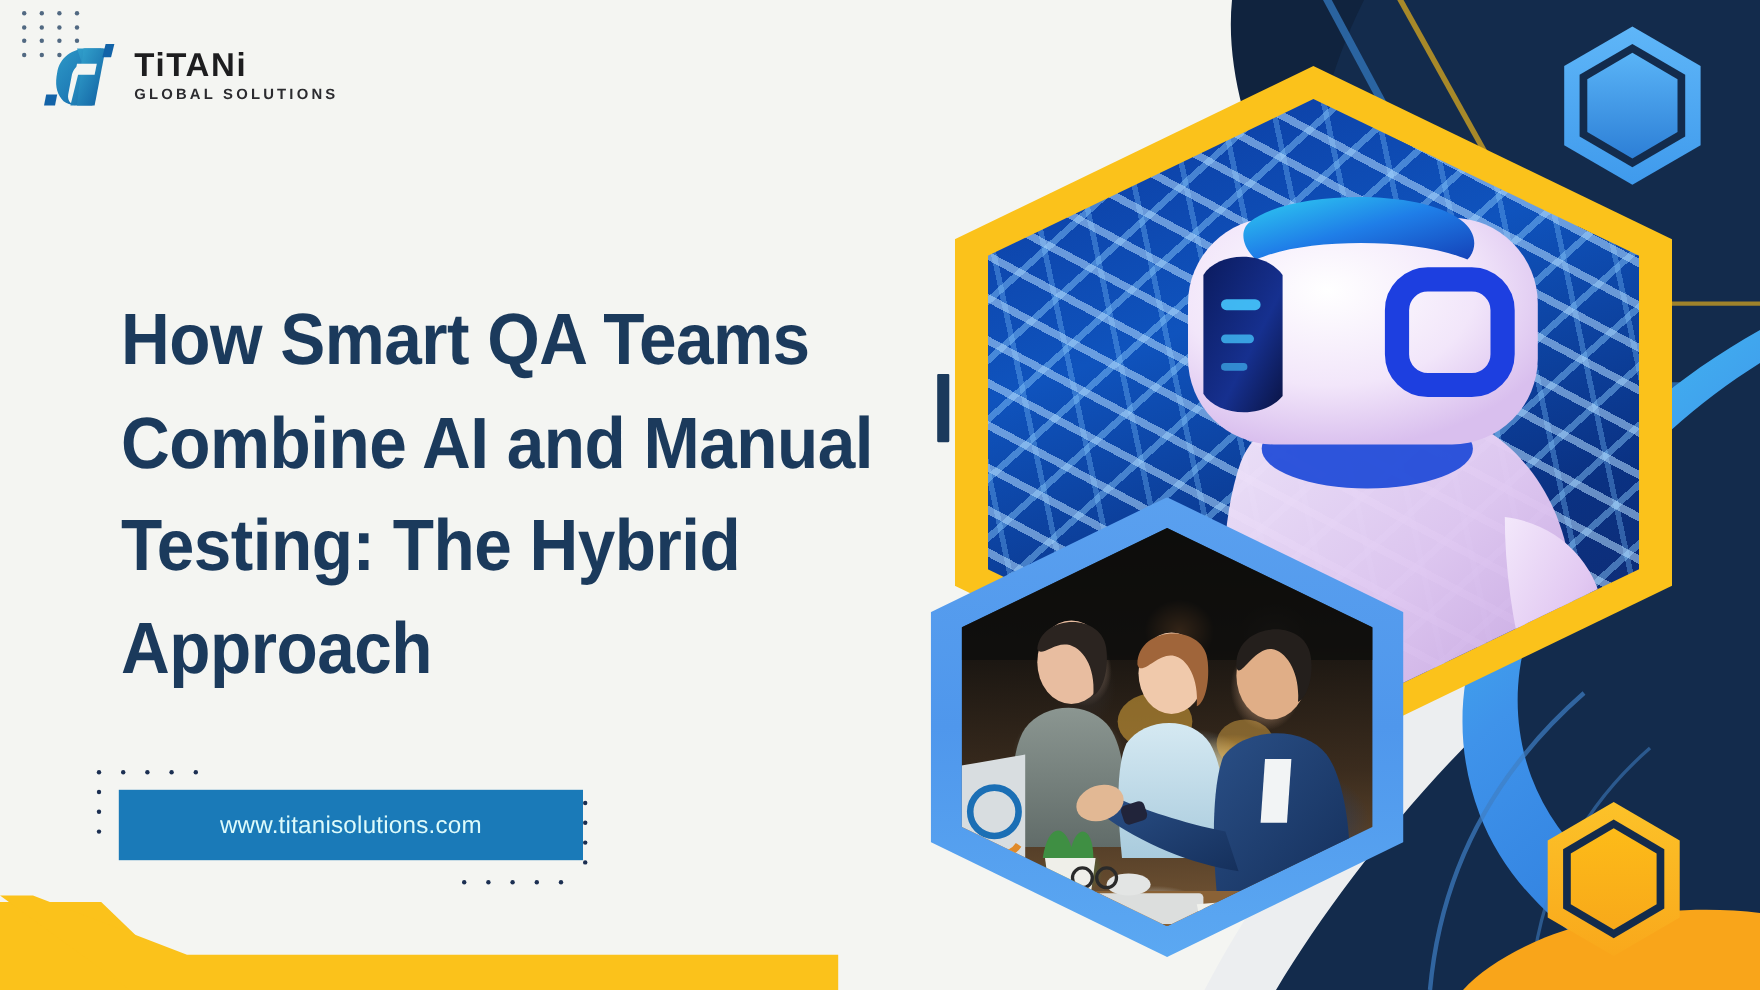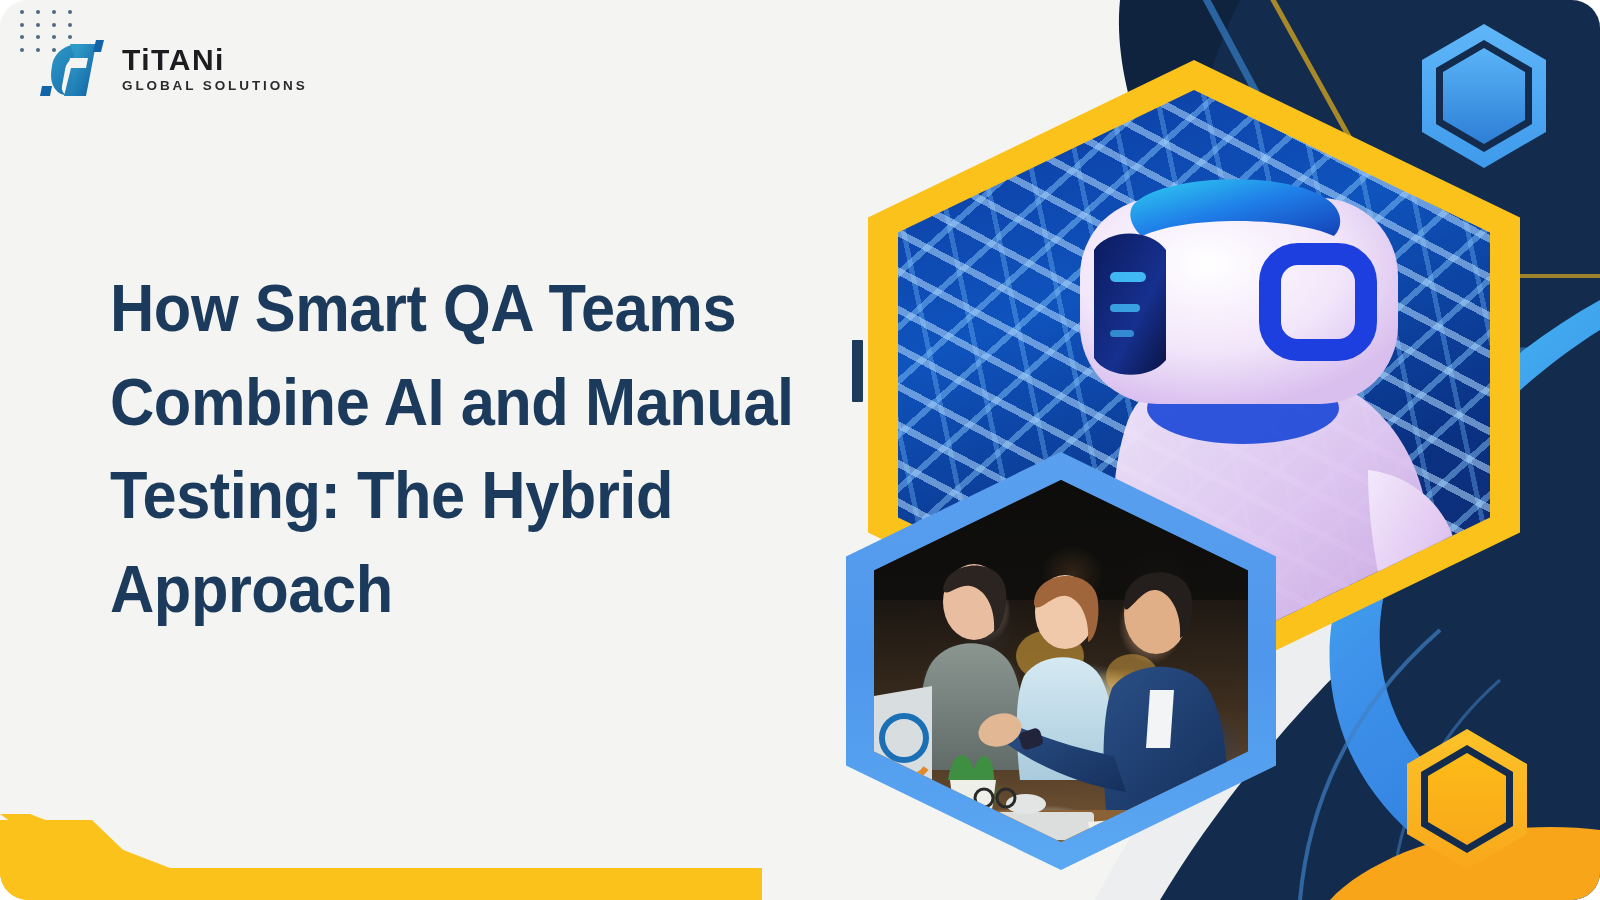--- a/index.html
+++ b/index.html
@@ -3,21 +3,20 @@
 <meta charset="utf-8">
 <style>
   html,body{margin:0;padding:0;background:#fff;}
   body{font-family:"Liberation Sans",sans-serif;}
 
   .banner{
     position:relative;
     width:1600px;height:900px;
     overflow:hidden;
     background:#f4f5f2;
-    border-radius:28px;
   }
 
   
   .bg-svg{position:absolute;inset:0;width:1600px;height:900px;}
 
   
   .dot-grid{
     position:absolute;left:14px;top:6px;
     width:64px;height:50px;
     display:grid;
@@ -291,20 +290,46 @@
       <path d="M56 2 L64 2 L61 14 L53 14 Z" fill="#1263a8"></path>
     </svg>
     <div class="logo-text">
       <span class="logo-title">TiTANi</span>
       <span class="logo-sub">GLOBAL SOLUTIONS</span>
     </div>
   </div>
 
   <h1 class="headline">How Smart QA Teams Combine AI and Manual Testing: The Hybrid Approach</h1>
 
+  <div class="url-wrap">
+    <div class="dots-tl">
+      <i style="left:0px;top:0px"></i>
+        <i style="left:22px;top:0px"></i>
+      <i style="left:44px;top:0px"></i>
+        <i style="left:66px;top:0px"></i>
+      <i style="left:88px;top:0px"></i>
+      <i style="left:0px;top:18px"></i>
+      <i style="left:0px;top:36px"></i>
+      <i style="left:0px;top:54px"></i>
+    </div>
+    <div class="url-plate">
+      <span class="url-text">www.titanisolutions.com</span>
+    </div>
+    <div class="dots-br">
+      <i style="left:70px;top:0px"></i>
+      <i style="left:70px;top:18px"></i>
+      <i style="left:70px;top:36px"></i>
+      <i style="left:70px;top:54px"></i>
+      <i style="left:48px;top:72px"></i>
+      <i style="left:26px;top:72px"></i>
+      <i style="left:4px;top:72px"></i>
+      <i style="left:-18px;top:72px"></i>
+      <i style="left:-40px;top:72px"></i>
+    </div>
+  </div>
 
   <div class="hex-frame-yellow" style="left:868px;top:60px;width:652px;height:630px;"></div>
   <div class="hex-photo" style="left:898px;top:90px;width:592px;height:570px;">
     <div class="hex-clip">
       <div class="photo-robot"></div>
 
       <svg viewBox="0 0 592 570" style="position:absolute;inset:0;width:100%;height:100%;">
         <defs>
           <radialGradient id="rHead" cx="40%" cy="32%" r="70%">
             <stop offset="0%" stop-color="#ffffff"></stop>

